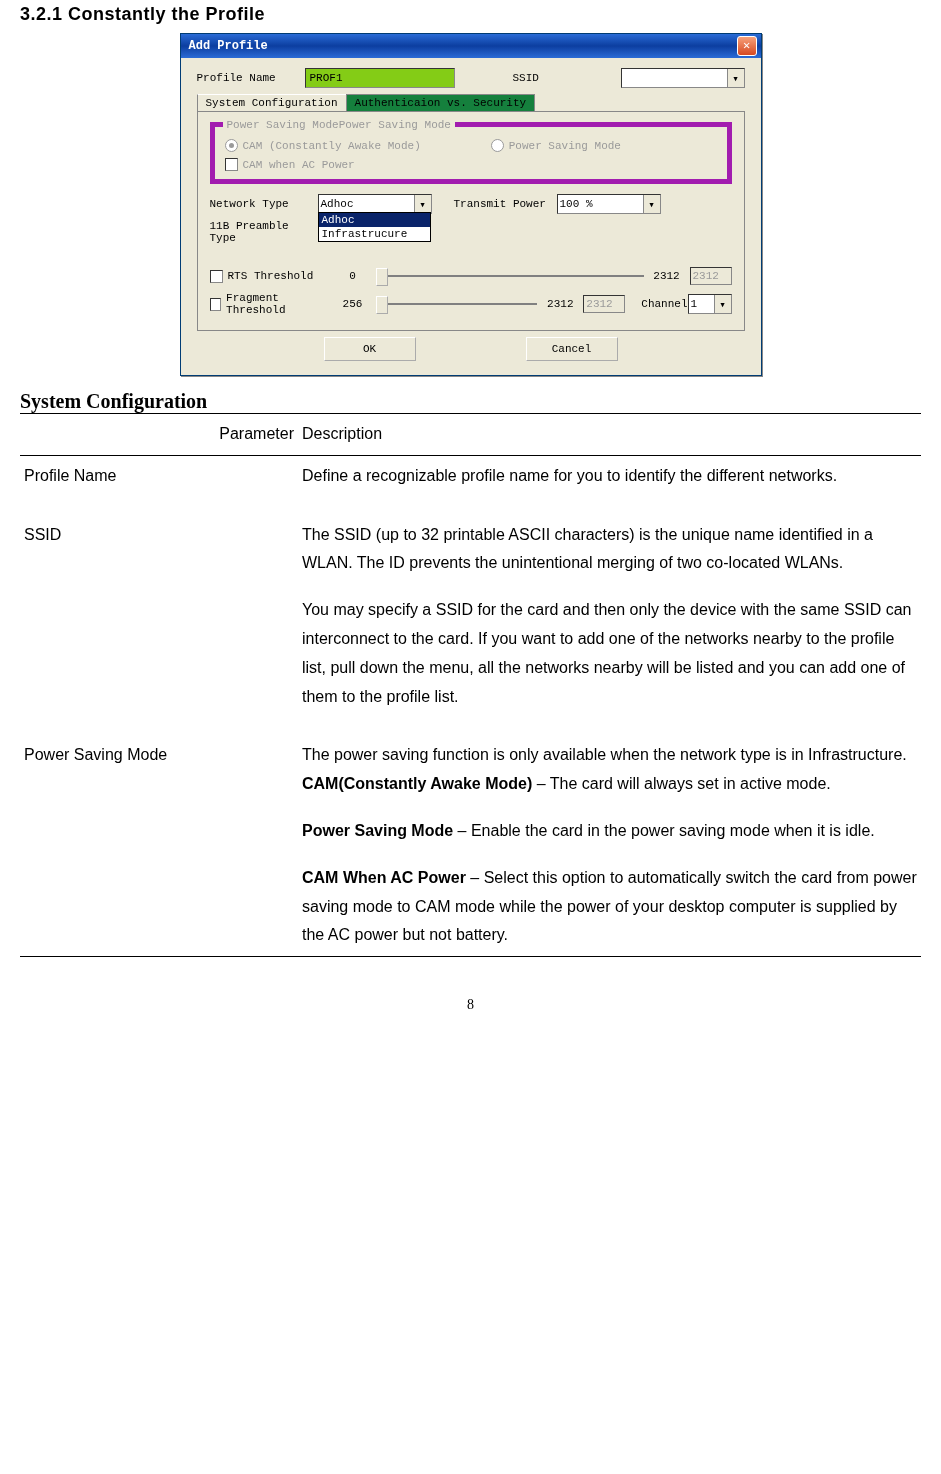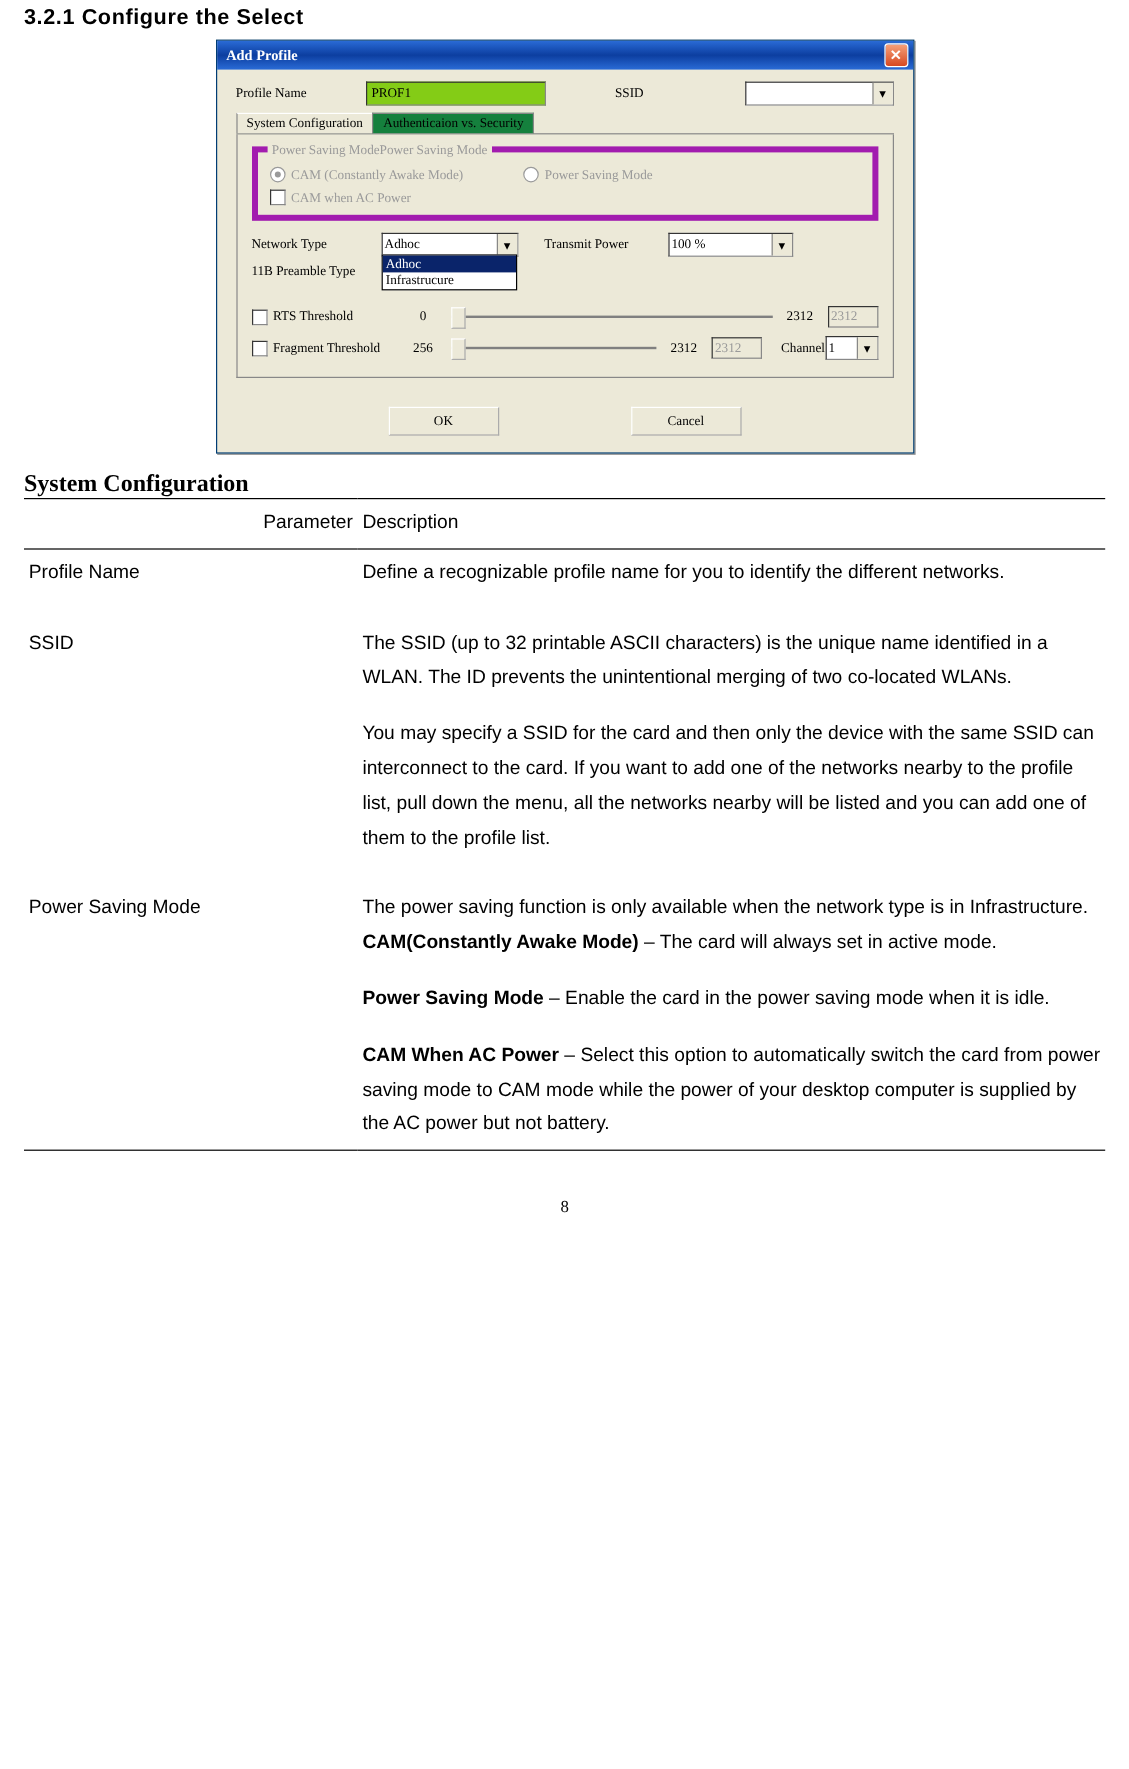--- a/index.html
+++ b/index.html
@@ -24,21 +24,21 @@
   letter-spacing: 0.5px;
 }
 .dialog-wrap {
   display: flex;
   justify-content: center;
 }
 .dialog {
   width: 580px;
   border: 1px solid #003c74;
   background: #ece9d8;
-  font-family: Liberation Serif, serif;
+  font-family: Liberation Mono, monospace;
   font-size: 11px;
   box-shadow: 1px 1px 0 #888;
 }
 .title-bar {
   height: 24px;
   background: linear-gradient(to bottom, #2a6bd6 0%, #0c3ea0 50%, #2a6bd6 100%);
   display: flex;
   align-items: center;
   justify-content: space-between;
   padding: 0 4px 0 8px;
@@ -142,21 +142,21 @@
   left: 8px;
   background: #ece9d8;
   padding: 0 4px;
   color: #888;
 }
 .disabled {
   color: #9a9a9a;
 }
 .radio-row {
   display: flex;
-  gap: 50px;
+  gap: 70px;
   margin-bottom: 6px;
 }
 .radio-itm, .chk-itm {
   display: flex;
   align-items: center;
   gap: 5px;
 }
 .radio-circ {
   width: 11px;
   height: 11px;
@@ -237,21 +237,21 @@
   padding: 1px 3px;
 }
 .dd-item.sel {
   background: #0a246a;
   color: #fff;
 }
 .btns-row {
   display: flex;
   justify-content: center;
   gap: 110px;
-  margin-top: 24px;
+  margin-top: 6px;
   align-items: center;
 }
 .wbtn {
   width: 90px;
   height: 22px;
   border: 1px outset #fff;
   background: #ece9d8;
   display: flex;
   align-items: center;
   justify-content: center;
@@ -295,21 +295,21 @@
 }
 .spacer {
   height: 18px;
 }
 </style>
 </head>
 <body>
 
 <div class="page">
 
-  <div class="section-title">3.2.1   Configure the Select</div>
+  <div class="section-title">3.2.1   Constantly the Profile</div>
 
   <div class="dialog-wrap">
     <div class="dialog">
       <div class="title-bar">
         <span>Add Profile</span>
         <div class="close-btn">
           <span>✕</span>
         </div>
       </div>
       <div class="dialog-body">

